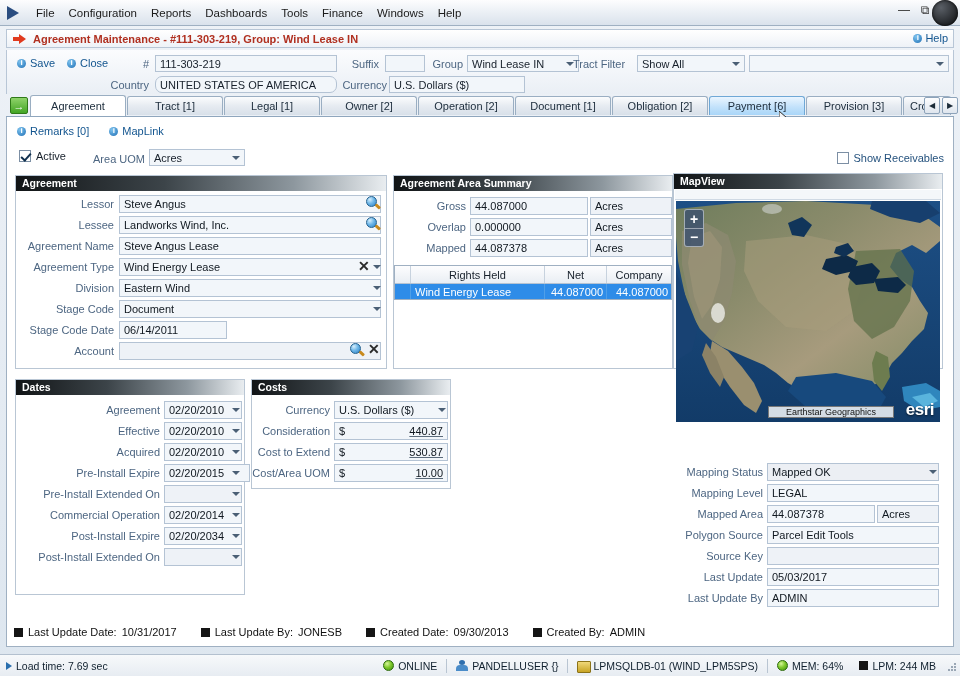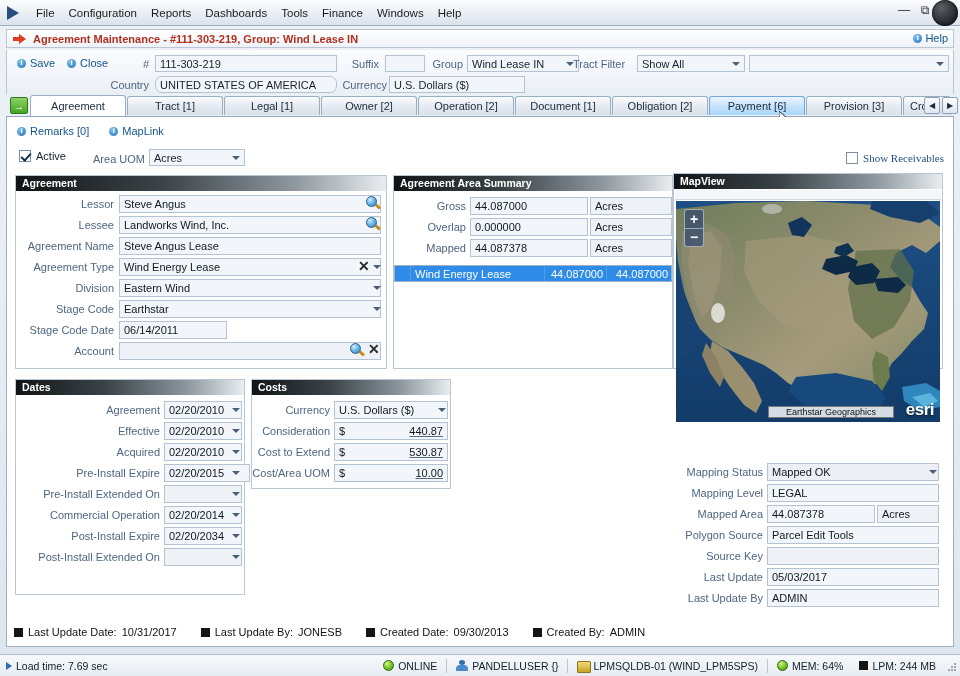--- a/index.html
+++ b/index.html
@@ -412,21 +412,21 @@
       <span class="chk checked"></span>
       <span style="color:#17202b;">Active</span>
     </div>
 
     <div class="flabel" style="left:82px; top:36px; width:56px;">Area UOM</div>
     <div class="cbo" style="left:142px; top:32px; width:96px; background:#f2f6fa;">
       <span>Acres</span>
       <span class="caret"></span>
     </div>
 
-    <div class="chkwrap" style="right:9px; top:35px;font-family:Liberation Serif, serif;">
+    <div class="chkwrap" style="right:9px; top:35px;">
       <span class="chk"></span>
       <span style="color:#25527e;">Show Receivables</span>
     </div>
 
     <div class="gbox" style="left:8px; top:58px; width:372px; height:194px;">
       <div class="ghdr">Agreement</div>
       <div class="gbody">
 
         <div class="flabel" style="left:4px; top:7px; width:94px;">Lessor</div>
         <div class="finput" style="left:103px; top:4px; width:262px;">Steve Angus</div>
@@ -448,21 +448,21 @@
         <div class="flabel" style="left:4px; top:70px; width:94px;">Agreement Type</div>
         <div class="finput" style="left:103px; top:67px; width:262px;">Wind Energy Lease</div>
         <div class="xbtn" style="left:342px; top:68px;">✕</div>
         <div class="caret" style="left:357px; top:74px; right:auto; margin-top:0;"></div>
 
         <div class="flabel" style="left:4px; top:91px; width:94px;">Division</div>
         <div class="finput" style="left:103px; top:88px; width:262px;">Eastern Wind</div>
         <div class="caret" style="left:357px; top:95px; right:auto; margin-top:0;"></div>
 
         <div class="flabel" style="left:4px; top:112px; width:94px;">Stage Code</div>
-        <div class="finput" style="left:103px; top:109px; width:262px;">Earthstar</div>
+        <div class="finput" style="left:103px; top:109px; width:262px;">Document</div>
         <div class="caret" style="left:357px; top:116px; right:auto; margin-top:0;"></div>
 
         <div class="flabel" style="left:4px; top:133px; width:94px;">Stage Code Date</div>
         <div class="finput" style="left:103px; top:130px; width:108px;">06/14/2011</div>
 
         <div class="flabel" style="left:4px; top:154px; width:94px;">Account</div>
         <div class="finput blank" style="left:103px; top:151px; width:262px;"></div>
         <div class="magnifier" style="left:334px; top:152px;">
             <span class="lens"></span>
             <span class="hdl"></span>
@@ -480,20 +480,26 @@
 
         <div class="flabel" style="left:10px; top:30px; width:62px;">Overlap</div>
         <div class="finput" style="left:76px; top:27px; width:118px;">0.000000</div>
         <div class="finput ro" style="left:196px; top:27px; width:82px;">Acres</div>
 
         <div class="flabel" style="left:10px; top:51px; width:62px;">Mapped</div>
         <div class="finput" style="left:76px; top:48px; width:118px;">44.087378</div>
         <div class="finput ro" style="left:196px; top:48px; width:82px;">Acres</div>
 
         <div class="grid" style="left:0px; top:74px; width:278px;">
+          <div class="ghead">
+            <div style="width:16px;"></div>
+            <div style="width:134px;">Rights Held</div>
+            <div style="width:62px;">Net</div>
+            <div style="width:64px; border-right:none;">Company</div>
+          </div>
           <div class="grow">
             <div style="width:16px;"></div>
             <div style="width:134px; padding-left:4px;">Wind Energy Lease</div>
             <div style="width:62px; justify-content:flex-end; padding-right:3px;">44.087000</div>
             <div style="width:64px; justify-content:flex-end; padding-right:3px; border-right:none;">44.087000</div>
           </div>
         </div>
       </div>
     </div>
 

